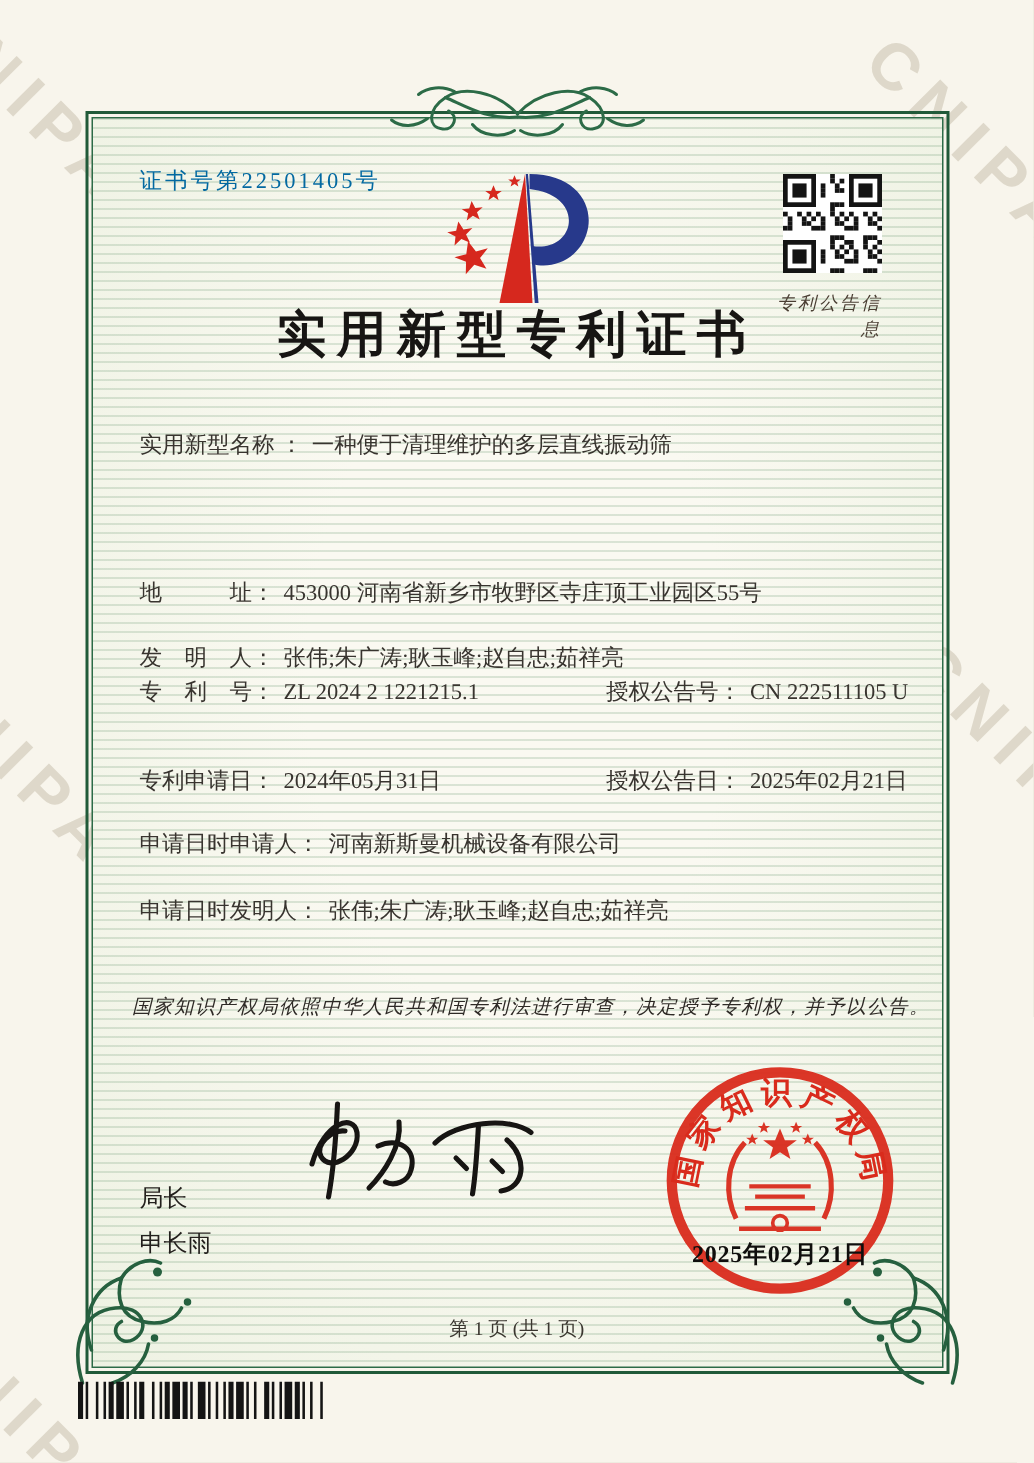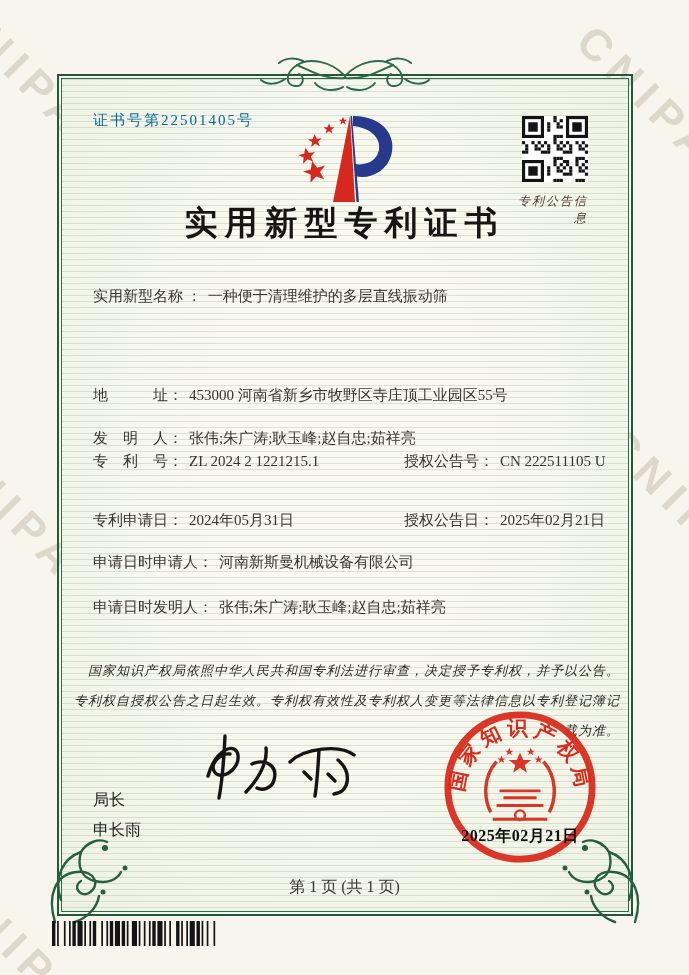--- a/index.html
+++ b/index.html
@@ -58,21 +58,21 @@
   
   .sig-block{position:absolute; left:93px; top:757px; font-size:16px; color:#23201d;
     font-family:"Liberation Sans","DejaVu Sans",sans-serif; line-height:1.9;margin-top:28px;}
   .sig-script{position:absolute; left:188px; top:728px;}
   .seal{position:absolute; left:442px; top:709px; width:156px; height:156px;}
   .seal-date{
     position:absolute; left:0; top:117px; width:156px; text-align:center;
     font-size:16px; font-weight:bold; color:#0f0e0d; letter-spacing:0.5px;
   }
   
-  .page-num{position:absolute; left:0; top:877px; width:100%; text-align:center; font-size:16px; color:#3a362f;}
+  .page-num{position:absolute; left:0; top:877px; width:100%; text-align:center; font-size:13px; color:#3a362f;}
   .barcode{position:absolute; left:52px; top:921px;}
 </style>
 </head>
 <body>
 
 <div class="page">
 
   <div class="wm wm1">CNIPA</div>
   <div class="wm wm2">CNIPA</div>
   <div class="wm wm3">CNIPA</div>
@@ -275,21 +275,20 @@
   </div>
   <div class="row r7">
     <span>申请日时申请人：</span><span class="val">河南新斯曼机械设备有限公司</span>
   </div>
   <div class="row r8">
     <span>申请日时发明人：</span><span class="val">张伟;朱广涛;耿玉峰;赵自忠;茹祥亮</span>
   </div>
 
   <div class="notice">
     <div>国家知识产权局依照中华人民共和国专利法进行审查，决定授予专利权，并予以公告。</div>
-    <div>专利权自授权公告之日起生效。专利权有效性及专利权人变更等法律信息以专利登记簿记载为准。</div>
   </div>
 
   <div class="sig-block">
     <div>局长</div>
     <div>申长雨</div>
   </div>
   <svg class="sig-script" width="190" height="95" viewBox="0 0 190 95">
     <g fill="none" stroke="#171513" stroke-width="3.4" stroke-linecap="round" stroke-linejoin="round">
       <path d="M20 48 C28 20 48 14 50 27 C52 42 32 54 26 43 C22 35 33 25 42 26"></path>
       <path d="M37 8 C36 30 34 54 31 70"></path>

